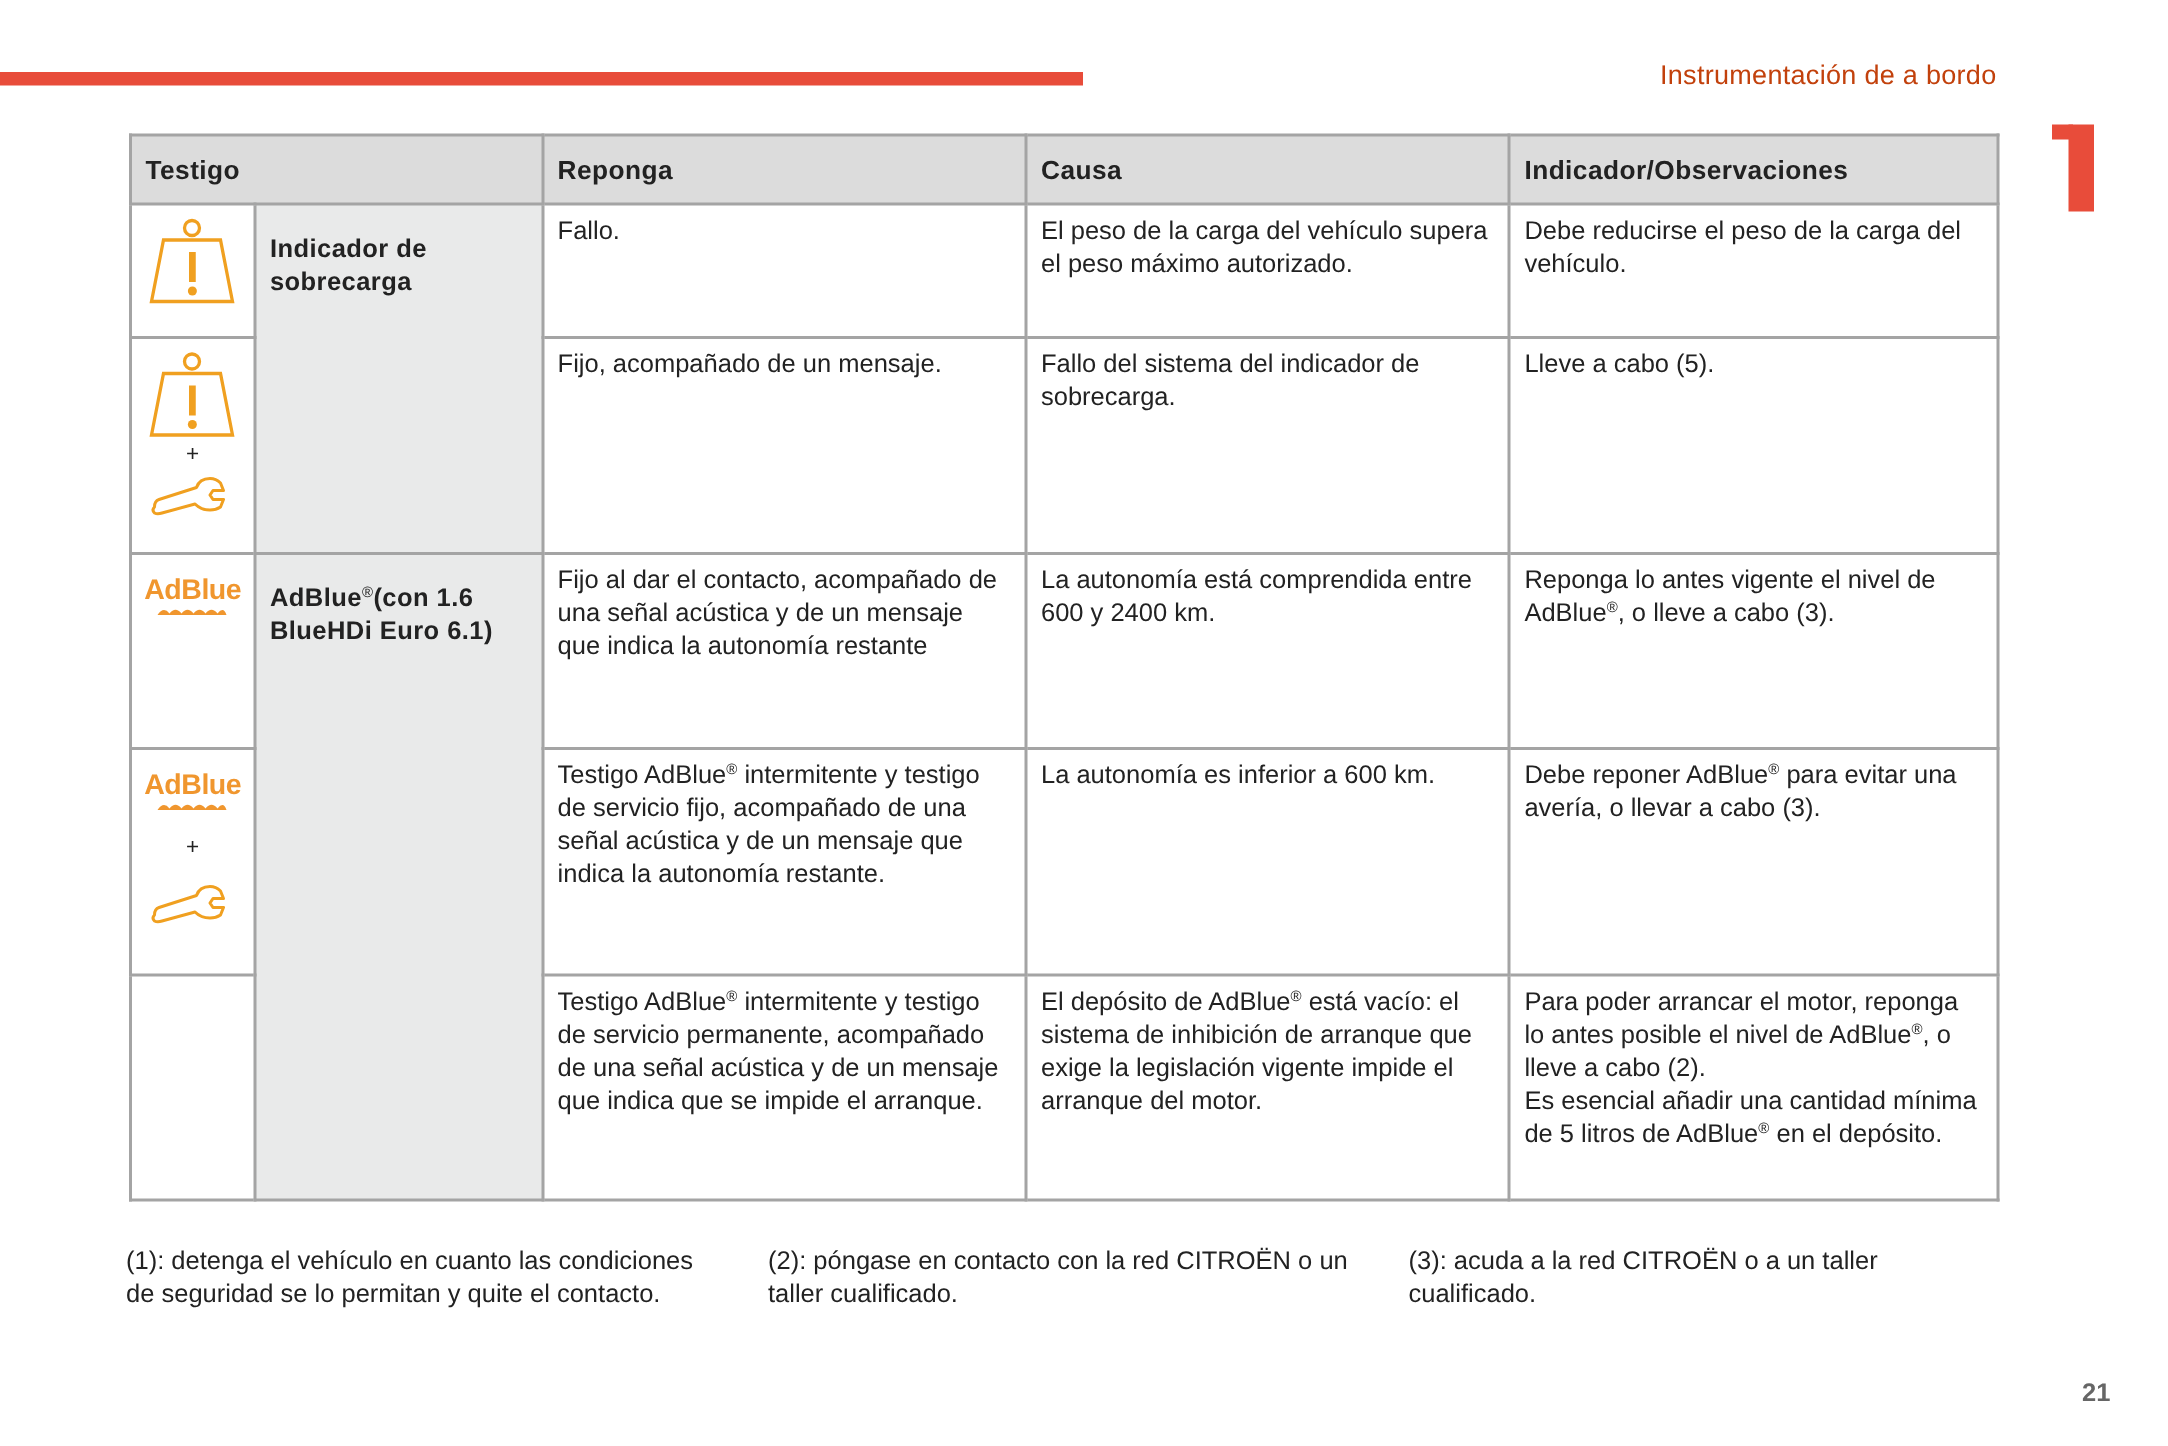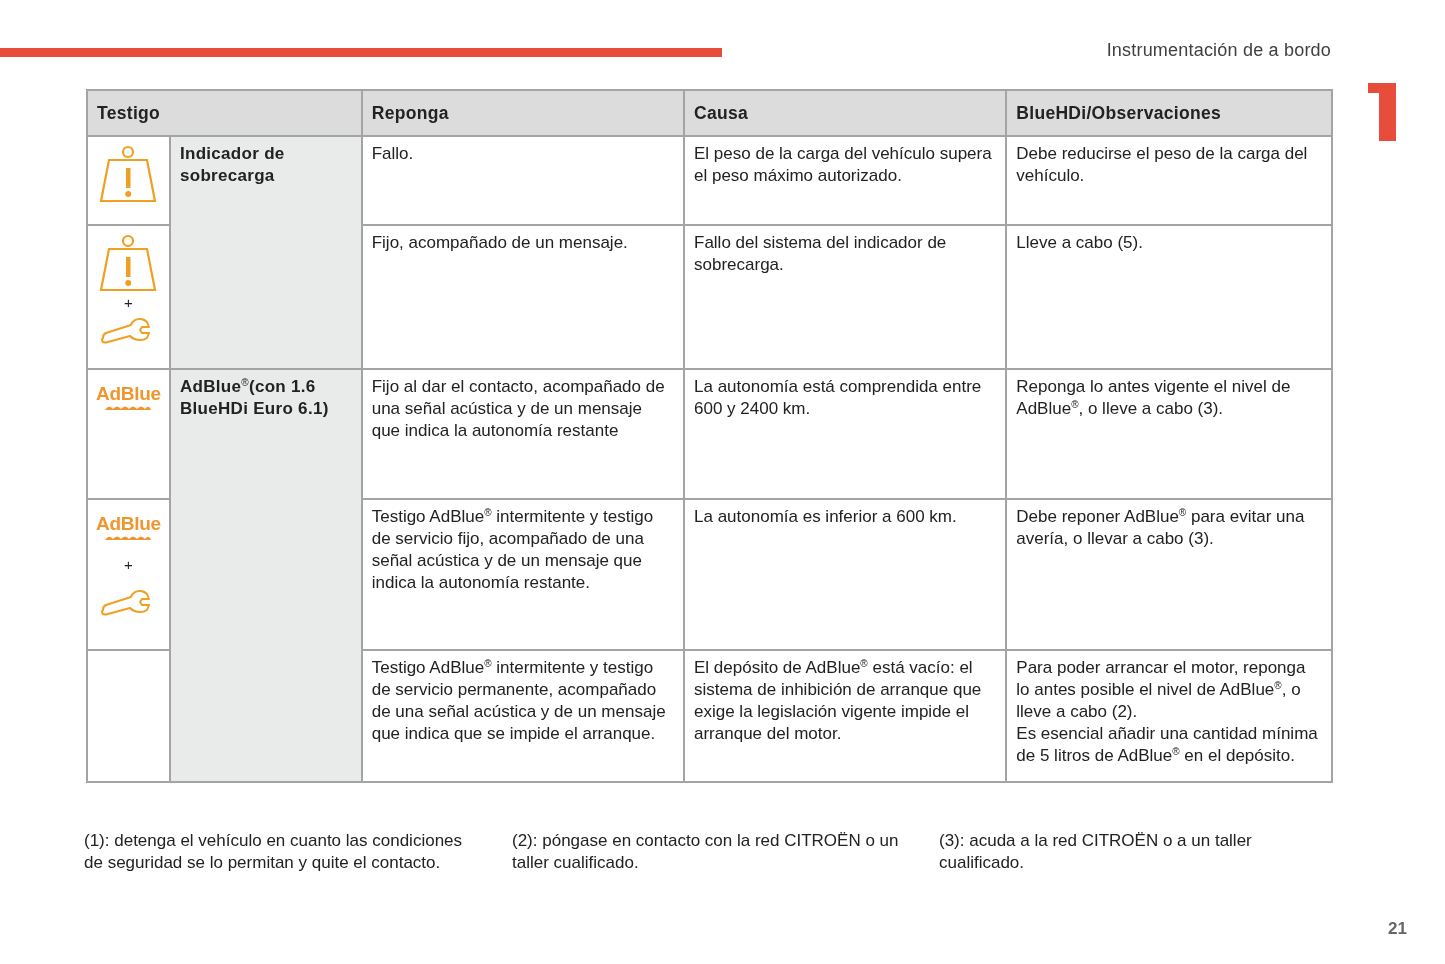--- a/index.html
+++ b/index.html
@@ -4,21 +4,21 @@
   <style>
     html, body { margin: 0; padding: 0; }
     body {
       width: 1445px; height: 964px; background: #ffffff; position: relative; overflow: hidden;
       font-family: "Liberation Sans", sans-serif; color: #222222;
     }
     .top-bar {
       position: absolute; left: 0; top: 48px; width: 722px; height: 9px; background: #e84c3a;
     }
     .section-title {
-      position: absolute; right: 114px; top: 40px; font-size: 18px; color: #404040; letter-spacing: 0.2px;
+      position: absolute; right: 114px; top: 40px; font-size: 18px; color: #c2410c; letter-spacing: 0.2px;
     }
     .chapter-num {
       position: absolute; left: 1368px; top: 83px; width: 28px; height: 58px;
     }
     .chapter-num .stem { position: absolute; left: 11px; top: 0; width: 17px; height: 58px; background: #e84c3a; }
     .chapter-num .flag { position: absolute; left: 0; top: 0; width: 14px; height: 10px; background: #e84c3a; }
     .page-num {
       position: absolute; right: 38px; top: 919px; font-size: 17px; font-weight: bold; color: #666666;
     }
 
@@ -32,27 +32,27 @@
     table.main th {
       background: #dcdcdc; font-weight: bold; height: 44px; vertical-align: middle; padding: 0 9px;
       font-size: 17.5px; letter-spacing: 0.3px;
     }
     col.c-icon { width: 83px; }
     col.c-name { width: 192px; }
     col.c-estado { width: 323px; }
     col.c-causa { width: 323px; }
     col.c-acc { width: 326px; }
     td.icon-cell { background: #ffffff; text-align: center; }
-    td.name-cell { background: #e9eaea; padding: 6px 9px !important; font-weight: bold; letter-spacing: 0.3px; }
+    td.name-cell { background: #e9eaea; padding: 18px 9px !important; font-weight: bold; letter-spacing: 0.3px; }
     td.txt { padding: 6px 9px !important; }
     .r1 { height: 89px; }
     .r2 { height: 144px; }
     .r3 { height: 130px; }
     .r4 { height: 151px; }
-    .r5 { height: 132px; }
+    .r5 { height: 150px; }
     .icon-stack { display: flex; flex-direction: column; align-items: center; padding-top: 8px; }
     .plus { font-size: 15px; line-height: 18px; margin: 2px 0 4px; color: #222; }
     .adblue { color: #f0962e; font-weight: bold; font-size: 19px; line-height: 20px; letter-spacing: -0.3px; }
     .adblue-wrap { display: flex; flex-direction: column; align-items: center; padding-top: 14px; }
     sup { font-size: 10px; line-height: 0; vertical-align: 6px; font-weight: normal; }
     b { font-weight: normal; }
 
     .footnotes { position: absolute; top: 830px; left: 84px; width: 1250px; font-size: 17px; line-height: 22px; }
     .fn { position: absolute; top: 0; }
     .fn1 { left: 0; width: 400px; }
@@ -75,21 +75,21 @@
       <col class="c-name">
       <col class="c-estado">
       <col class="c-causa">
       <col class="c-acc">
   </colgroup>
   <thead>
     <tr>
       <th colspan="2">Testigo</th>
       <th>Reponga</th>
       <th>Causa</th>
-      <th>BlueHDi/Observaciones</th>
+      <th>Indicador/Observaciones</th>
     </tr>
   </thead>
   <tbody>
 
     <tr class="r1">
       <td class="icon-cell">
         <div class="icon-stack">
           <svg width="58" height="58" viewBox="0 0 58 58">
             <circle cx="29" cy="7" r="5" fill="none" stroke="#f0a020" stroke-width="2.2"></circle>
             <path d="M10 15 H48 L56 56 H2 Z" fill="none" stroke="#f0a020" stroke-width="2.2" stroke-linejoin="miter"></path>

